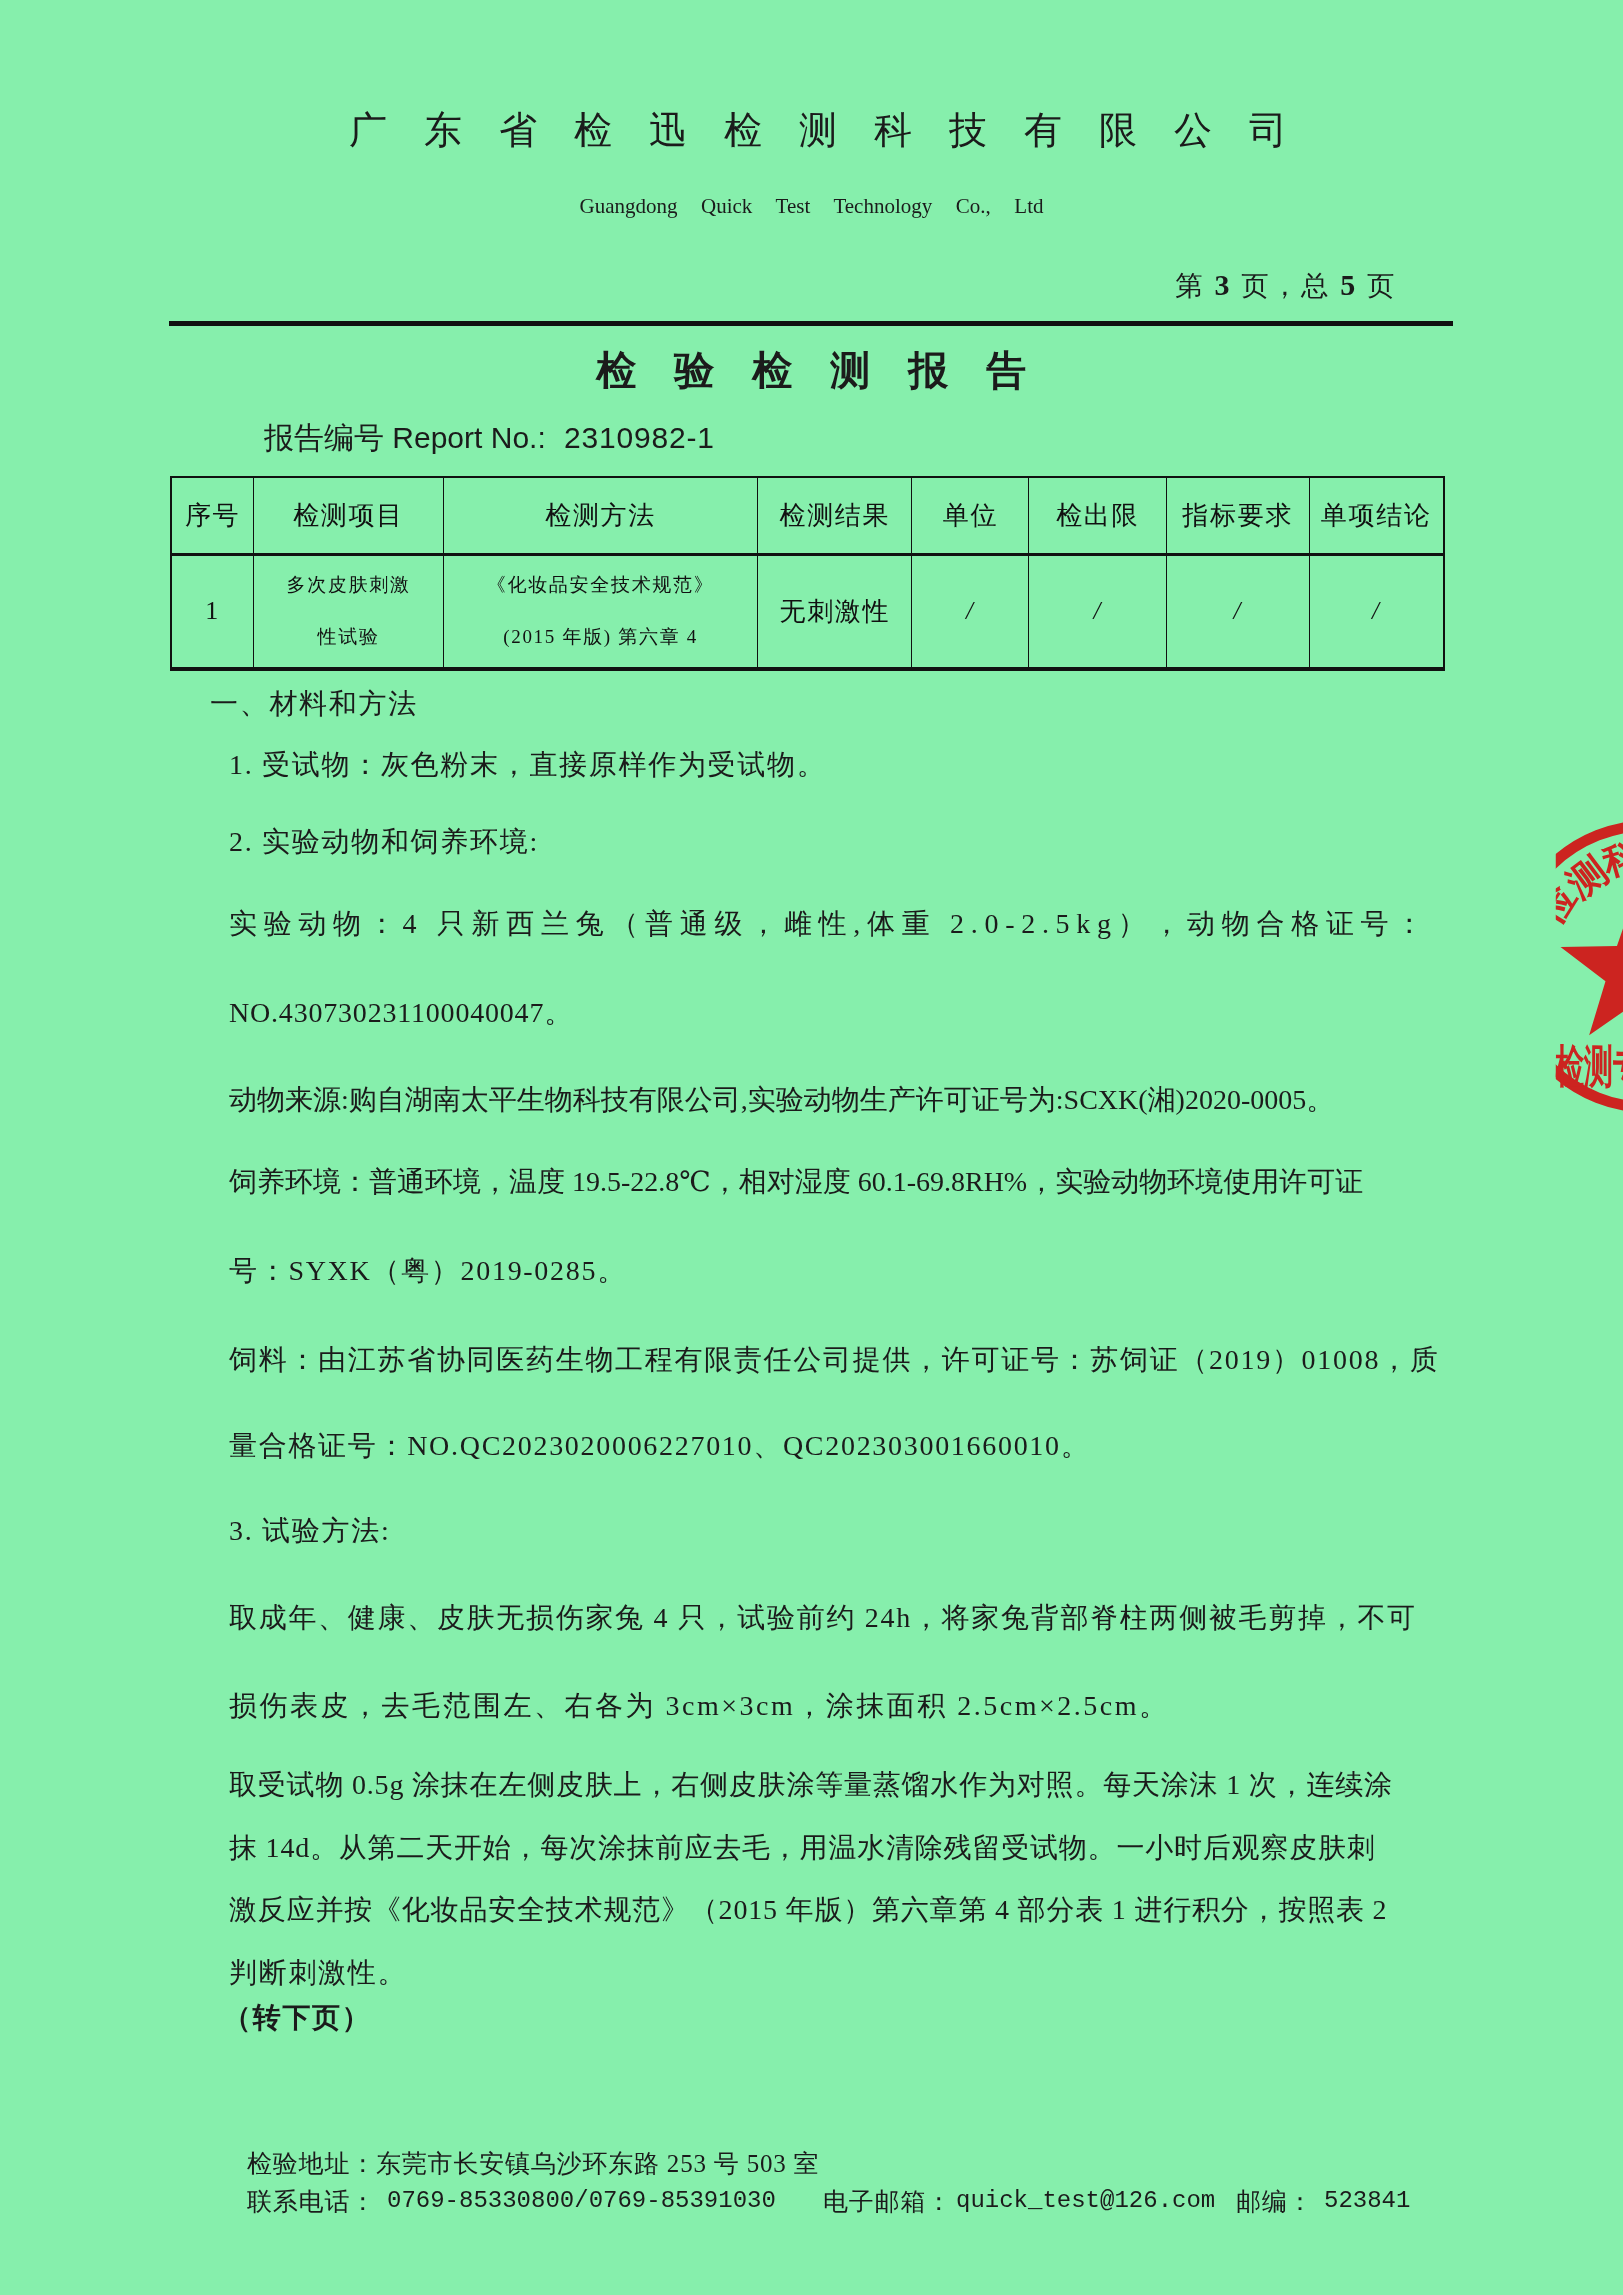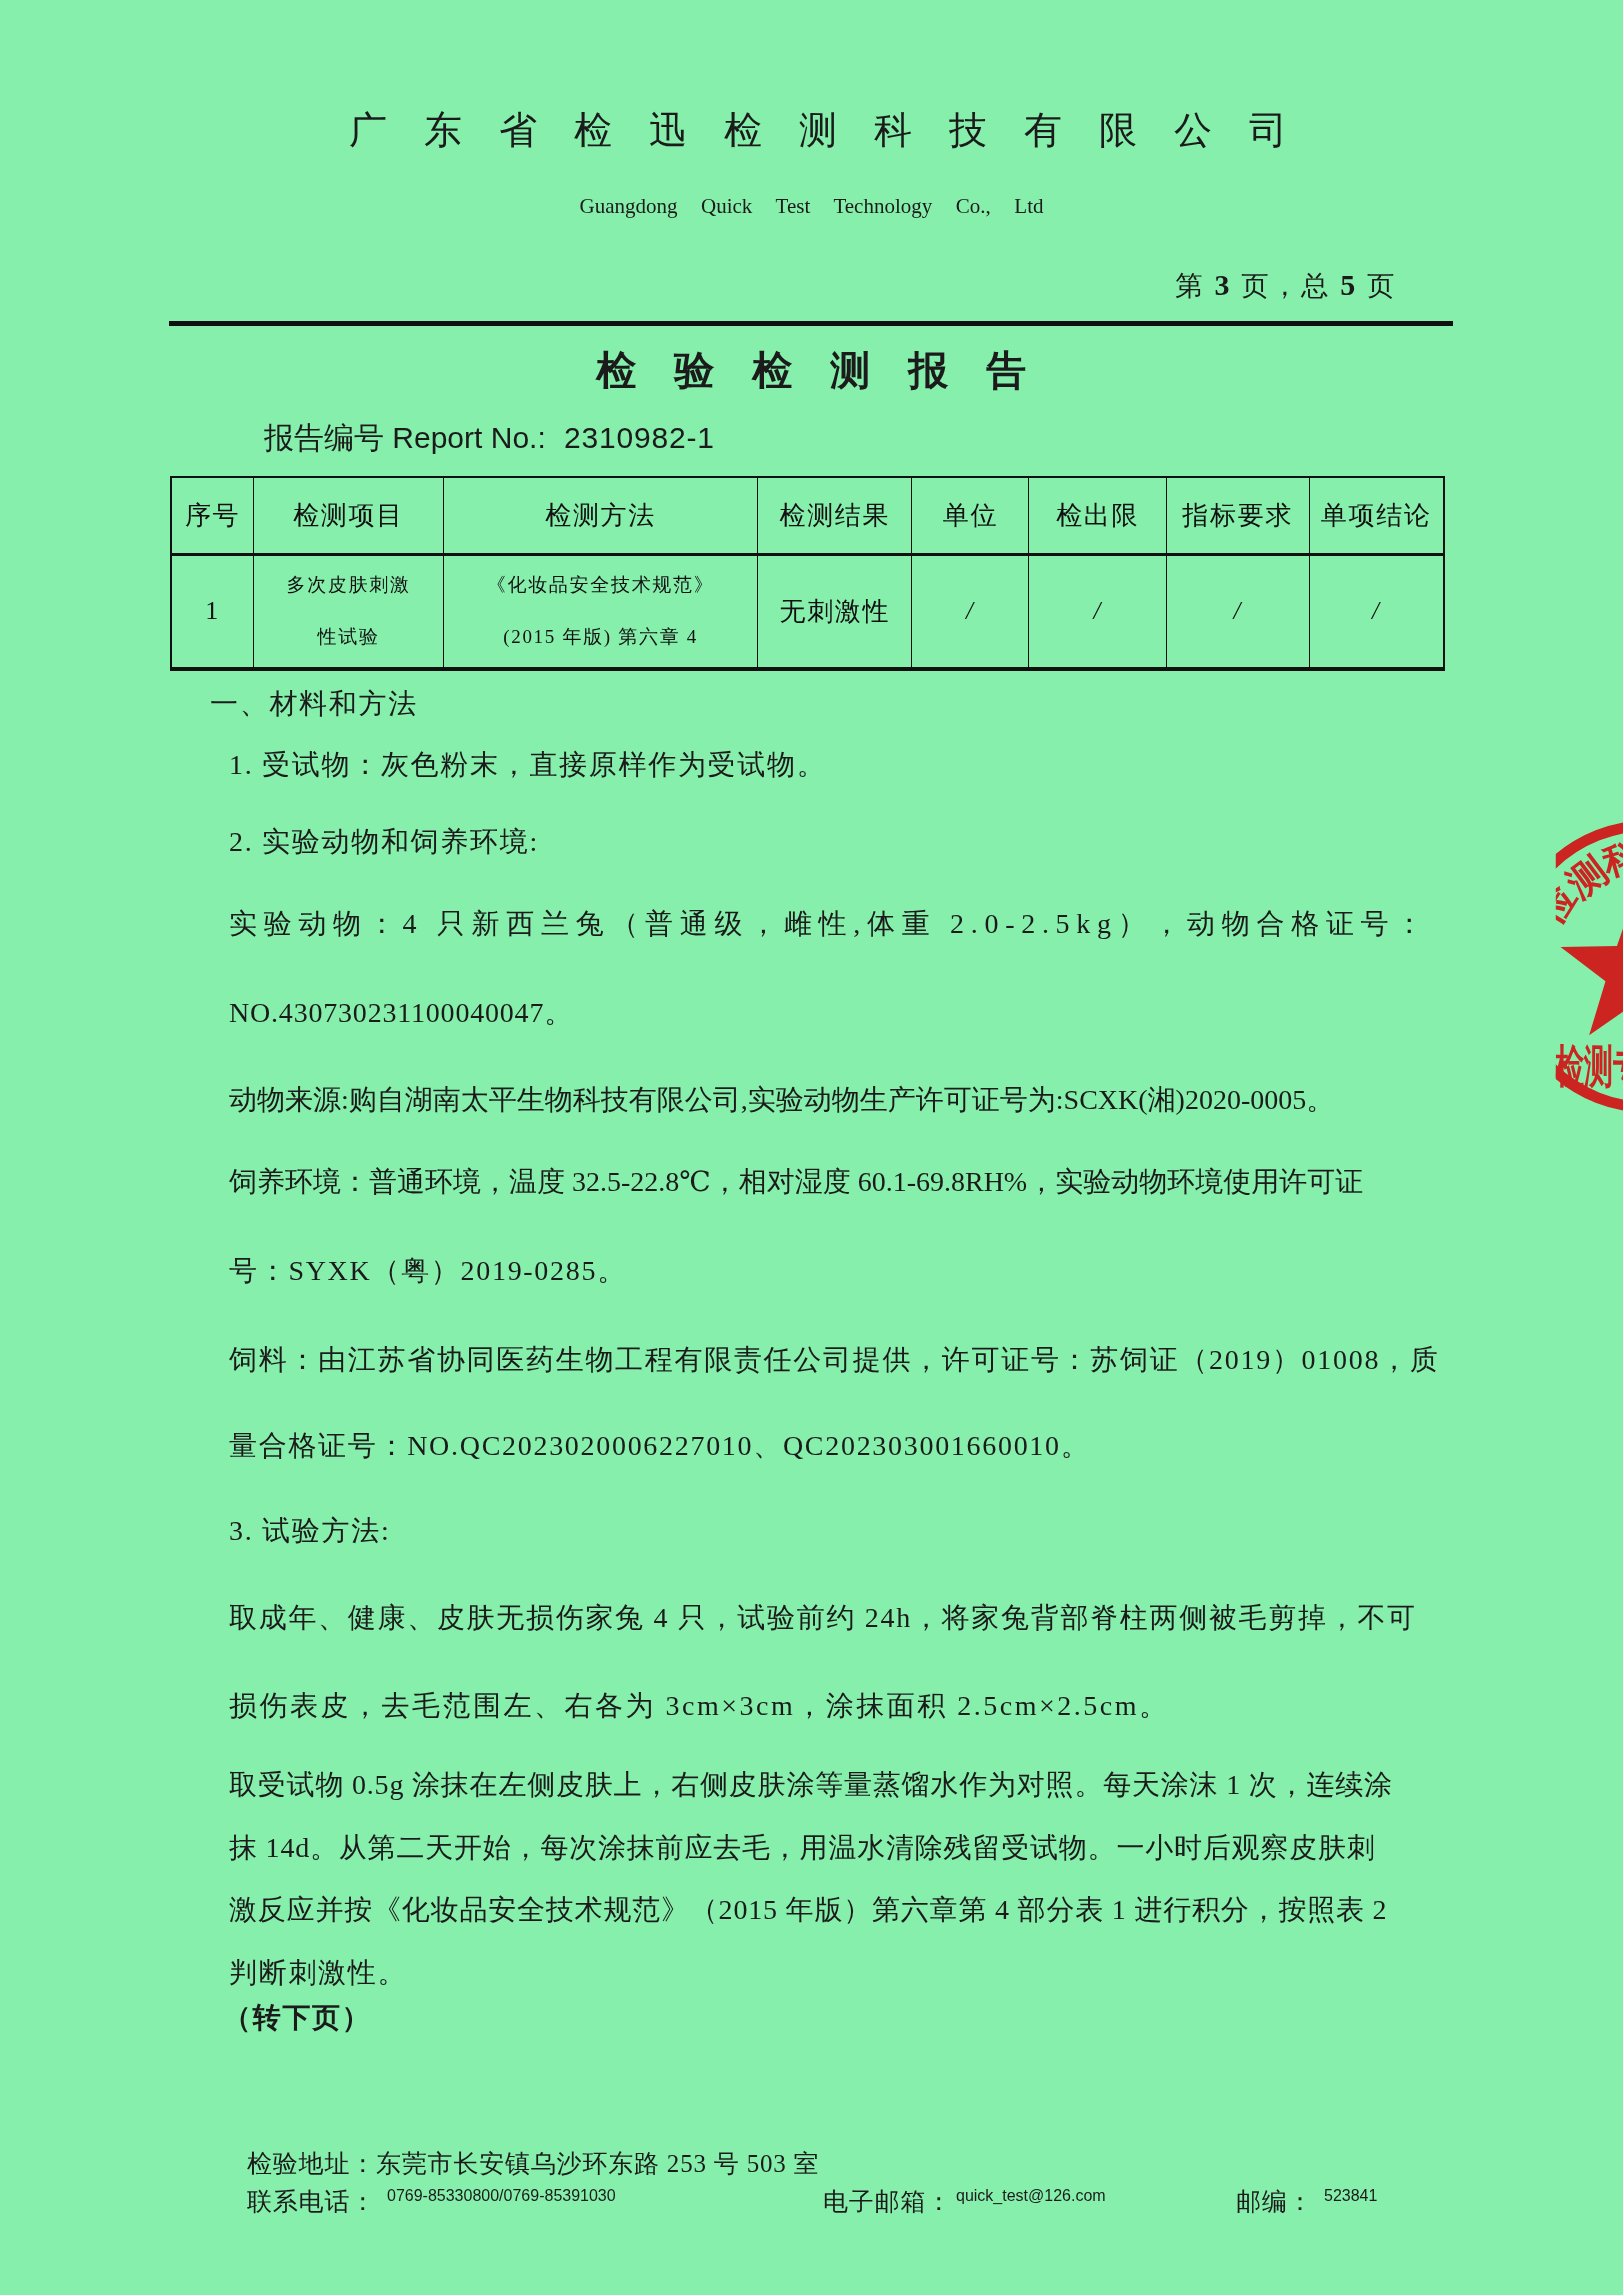--- a/index.html
+++ b/index.html
@@ -37,21 +37,21 @@
   .report-table{border:2.5px solid #111;border-bottom-width:4.2px;border-top-width:2.5px;}
   .report-table thead tr th{border-bottom:3.3px solid #111;}
   .cell-2line div{line-height:52px;font-size:19px;}
   .slash{font-style:italic;font-size:25px;}
   
   .bl{font-size:28px;letter-spacing:1.7px;}
   .ls0{letter-spacing:0px;}.ls1{letter-spacing:0.8px;}.ls3{letter-spacing:2.5px;}.ls8{letter-spacing:6.7px;}
   .bold{font-weight:bold;}
   
   .foot{font-size:25px;letter-spacing:0.8px;}
-  .foot-val{font-family:Liberation Sans, sans-serif;font-size:16px;letter-spacing:0;}
+  .foot-val{font-family:Liberation Mono, monospace;font-size:24px;letter-spacing:0;}
   
   .stamp-svg{position:absolute;top:805px;right:0;}
 </style>
 </head>
 <body>
 
 <div class="page">
 
   <div class="abs company-cn">广东省检迅检测科技有限公司</div>
   <div class="abs company-en">Guangdong  Quick  Test  Technology  Co.,  Ltd</div>
@@ -104,21 +104,21 @@
     </tbody>
   </table>
 
   <main>
     <div class="abs bl" style="top:685px;left:210px;">一、材料和方法</div>
     <div class="abs bl" style="top:746px;left:229px;">1. 受试物：灰色粉末，直接原样作为受试物。</div>
     <div class="abs bl" style="top:823px;left:229px;">2. 实验动物和饲养环境:</div>
     <div class="abs bl ls8" style="top:905px;left:229px;">实验动物：4 只新西兰兔（普通级，雌性,体重 2.0-2.5kg），动物合格证号：</div>
     <div class="abs bl ls1" style="top:994px;left:229px;">NO.430730231100040047。</div>
     <div class="abs bl ls0" style="top:1081px;left:229px;">动物来源:购自湖南太平生物科技有限公司,实验动物生产许可证号为:SCXK(湘)2020-0005。</div>
-    <div class="abs bl ls0" style="top:1163px;left:229px;">饲养环境：普通环境，温度 32.5-22.8℃，相对湿度 60.1-69.8RH%，实验动物环境使用许可证</div>
+    <div class="abs bl ls0" style="top:1163px;left:229px;">饲养环境：普通环境，温度 19.5-22.8℃，相对湿度 60.1-69.8RH%，实验动物环境使用许可证</div>
     <div class="abs bl" style="top:1252px;left:229px;">号：SYXK（粤）2019-0285。</div>
     <div class="abs bl" style="top:1341px;left:229px;">饲料：由江苏省协同医药生物工程有限责任公司提供，许可证号：苏饲证（2019）01008，质</div>
     <div class="abs bl" style="top:1427px;left:229px;">量合格证号：NO.QC2023020006227010、QC202303001660010。</div>
     <div class="abs bl" style="top:1512px;left:229px;">3. 试验方法:</div>
     <div class="abs bl" style="top:1599px;left:229px;">取成年、健康、皮肤无损伤家兔 4 只，试验前约 24h，将家兔背部脊柱两侧被毛剪掉，不可</div>
     <div class="abs bl ls3" style="top:1687px;left:229px;">损伤表皮，去毛范围左、右各为 3cm×3cm，涂抹面积 2.5cm×2.5cm。</div>
     <div class="abs bl ls1" style="top:1766px;left:229px;">取受试物 0.5g 涂抹在左侧皮肤上，右侧皮肤涂等量蒸馏水作为对照。每天涂沫 1 次，连续涂</div>
     <div class="abs bl ls1" style="top:1829px;left:229px;">抹 14d。从第二天开始，每次涂抹前应去毛，用温水清除残留受试物。一小时后观察皮肤刺</div>
     <div class="abs bl ls1" style="top:1891px;left:229px;">激反应并按《化妆品安全技术规范》（2015 年版）第六章第 4 部分表 1 进行积分，按照表 2</div>
     <div class="abs bl" style="top:1954px;left:229px;">判断刺激性。</div>

